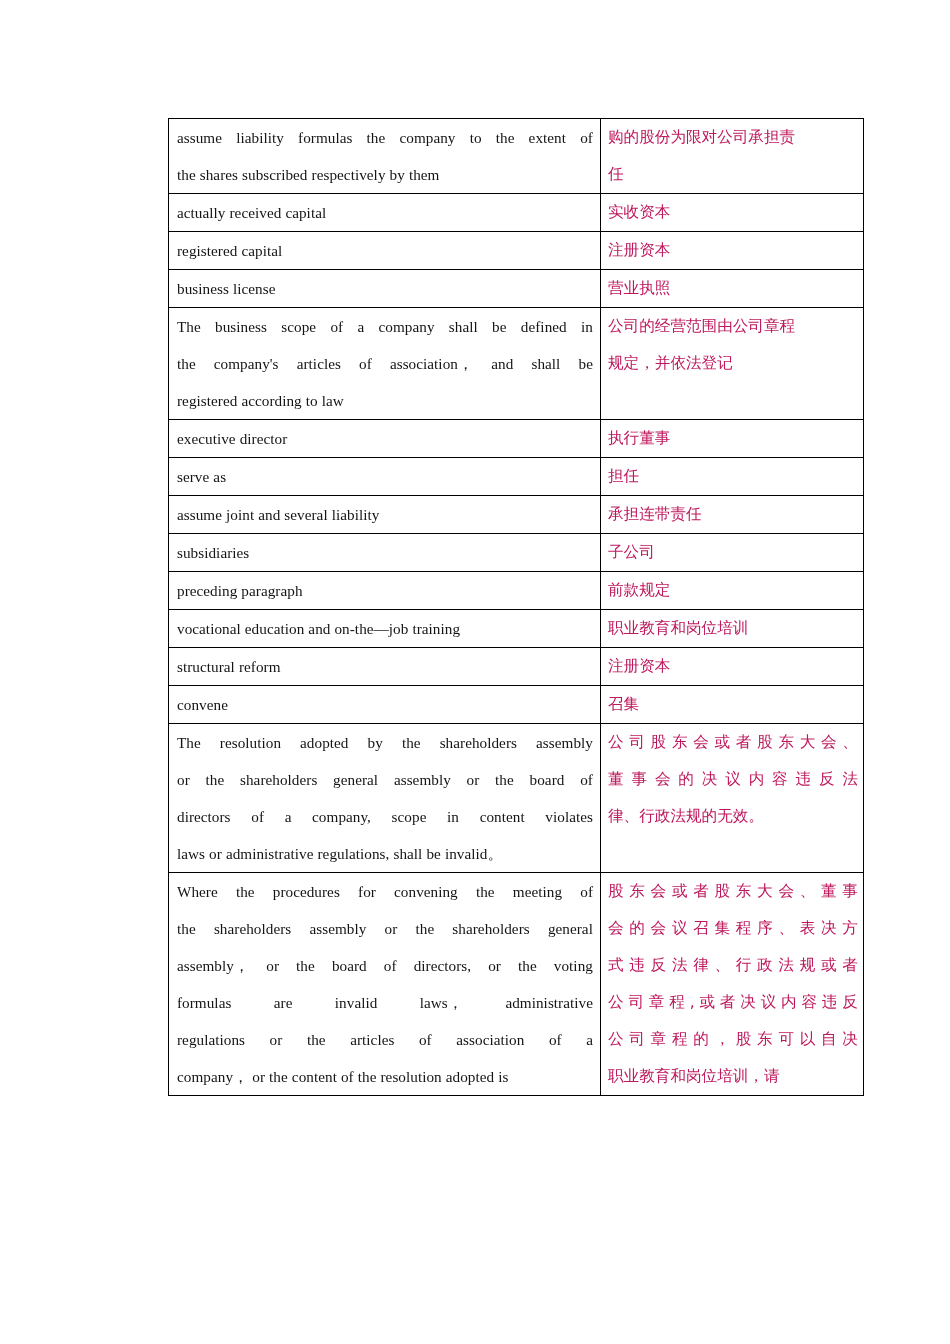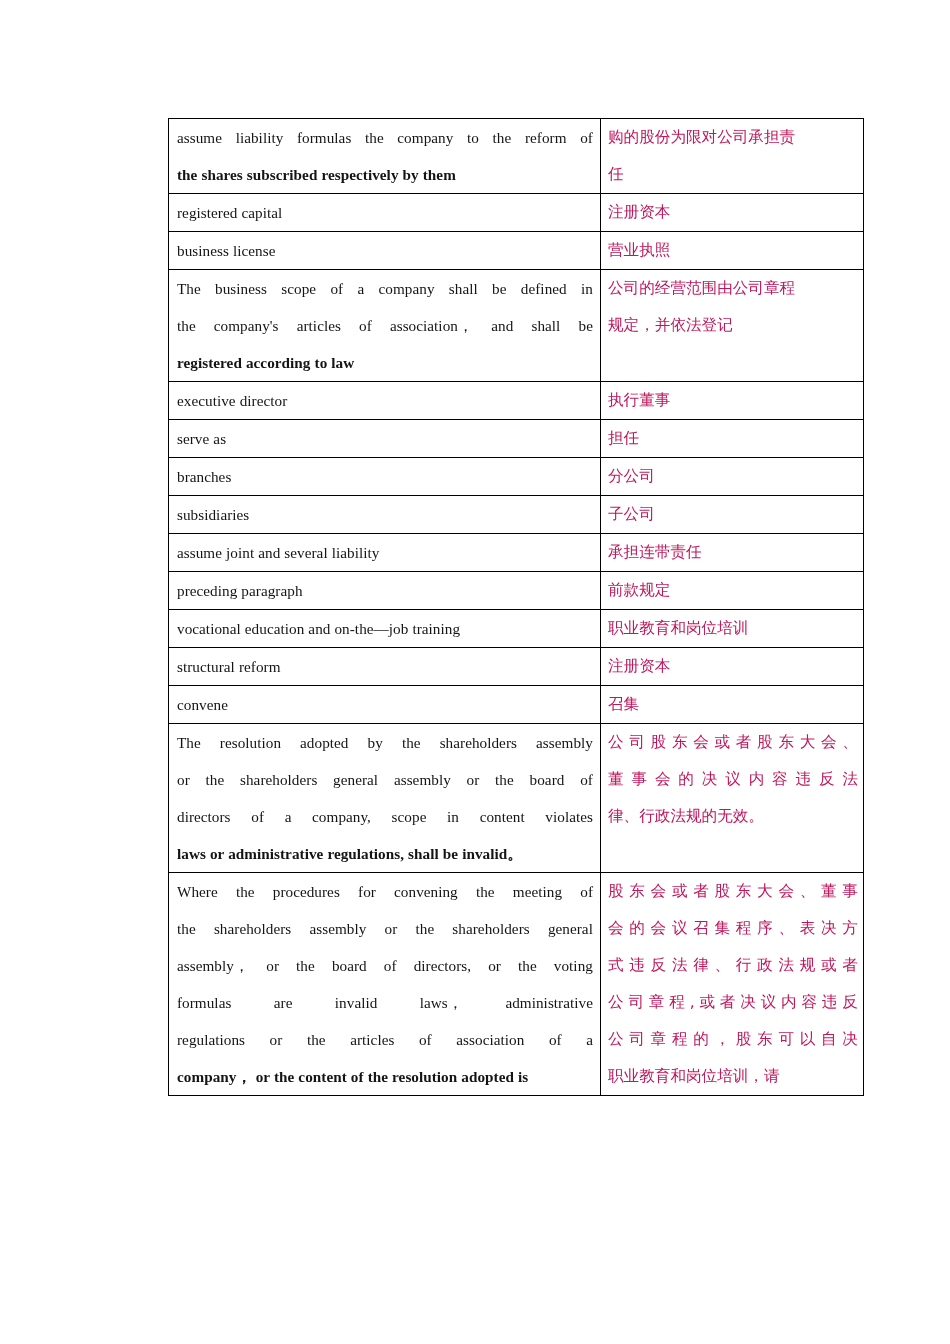--- a/index.html
+++ b/index.html
@@ -63,21 +63,20 @@
     text-align: left;
   }
   
   .jline {
     display: flex;
     justify-content: space-between;
     width: 100%;
   }
   .jline.last {
     justify-content: flex-start;
-    font-weight: bold;
   }
   .jline > span { white-space: pre; }
   
   .zline {
     display: flex;
     justify-content: space-between;
     width: 100%;
   }
   .zline > span { white-space: pre; }
   .row-tall .cell-en, .row-tall .cell-zh { line-height: 37px; }
@@ -98,32 +97,44 @@
             <td>
               <div class="cell-en">
                 <div class="jline">
                   <span>assume</span>
                   <span>liability</span>
                   <span>formulas</span>
                   <span>the</span>
                   <span>company</span>
                   <span>to</span>
                   <span>the</span>
-                  <span>reform</span>
+                  <span>extent</span>
                   <span>of</span>
                 </div>
                 <div class="jline last">
                   <span>the shares subscribed respectively by them</span>
                 </div>
               </div>
             </td>
             <td>
               <div class="cell-zh">
                 <div>购的股份为限对公司承担责</div>
                 <div>任</div>
+              </div>
+            </td>
+          </tr>
+          <tr>
+            <td>
+              <div class="cell-en">
+                <div>actually received capital</div>
+              </div>
+            </td>
+            <td>
+              <div class="cell-zh">
+                <div>实收资本</div>
               </div>
             </td>
           </tr>
           <tr>
             <td>
               <div class="cell-en">
                 <div>registered capital</div>
               </div>
             </td>
             <td>
@@ -202,50 +213,38 @@
             </td>
             <td>
               <div class="cell-zh">
                 <div>担任</div>
               </div>
             </td>
           </tr>
           <tr>
             <td>
               <div class="cell-en">
-                <div>branches</div>
-              </div>
-            </td>
-            <td>
-              <div class="cell-zh">
-                <div>分公司</div>
+                <div>assume joint and several liability</div>
+              </div>
+            </td>
+            <td>
+              <div class="cell-zh">
+                <div>承担连带责任</div>
               </div>
             </td>
           </tr>
           <tr>
             <td>
               <div class="cell-en">
                 <div>subsidiaries</div>
               </div>
             </td>
             <td>
               <div class="cell-zh">
                 <div>子公司</div>
-              </div>
-            </td>
-          </tr>
-          <tr>
-            <td>
-              <div class="cell-en">
-                <div>assume joint and several liability</div>
-              </div>
-            </td>
-            <td>
-              <div class="cell-zh">
-                <div>承担连带责任</div>
               </div>
             </td>
           </tr>
           <tr>
             <td>
               <div class="cell-en">
                 <div>preceding paragraph</div>
               </div>
             </td>
             <td>

